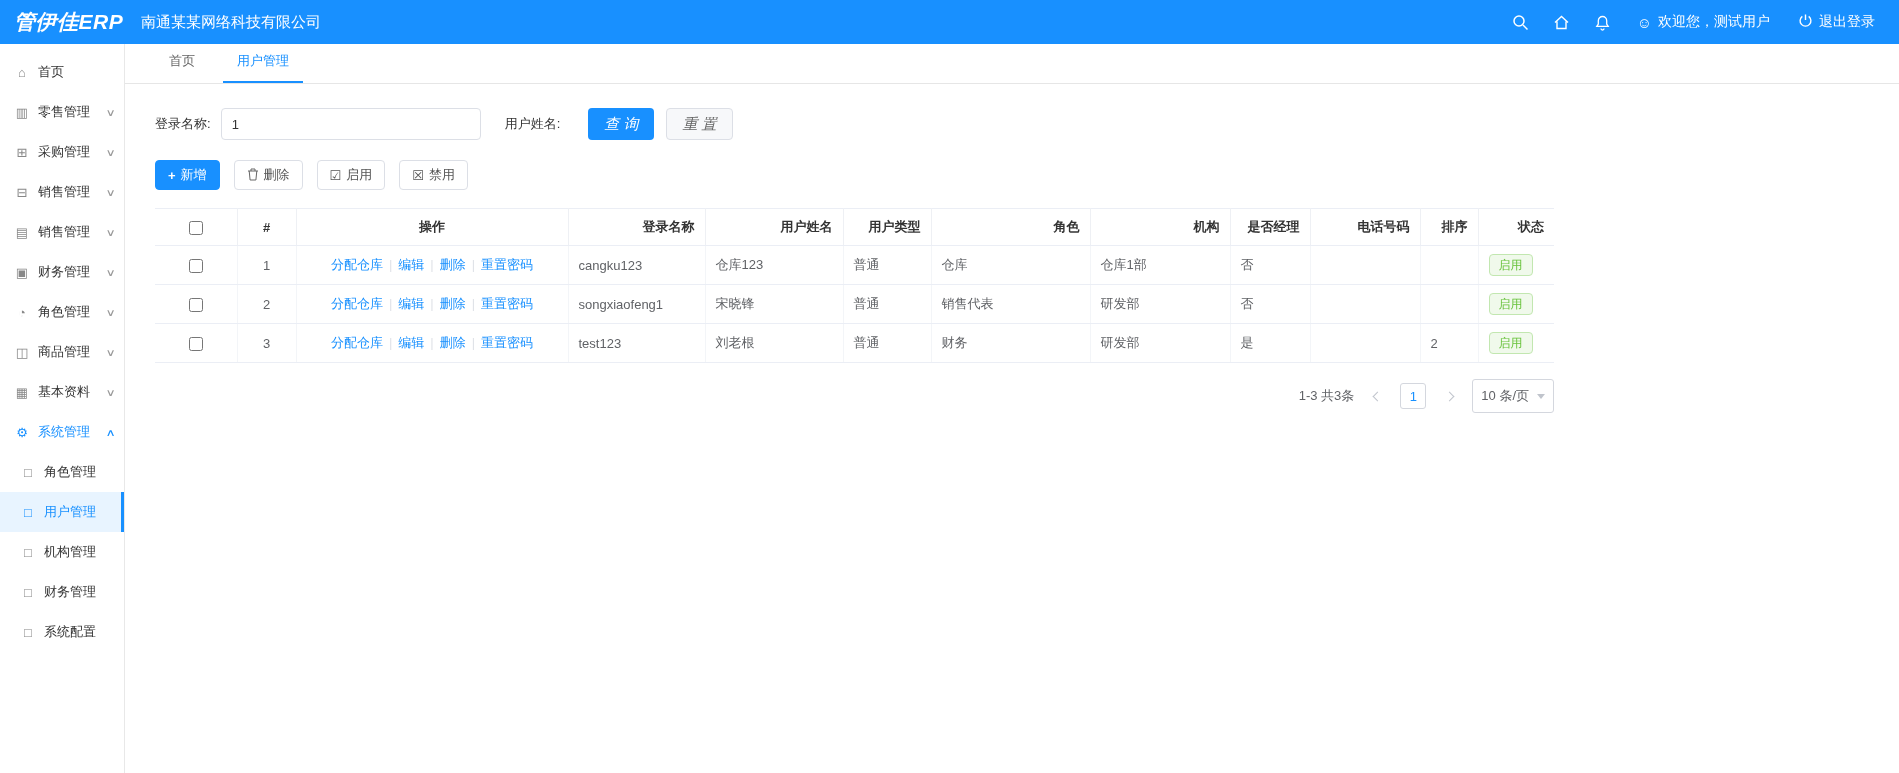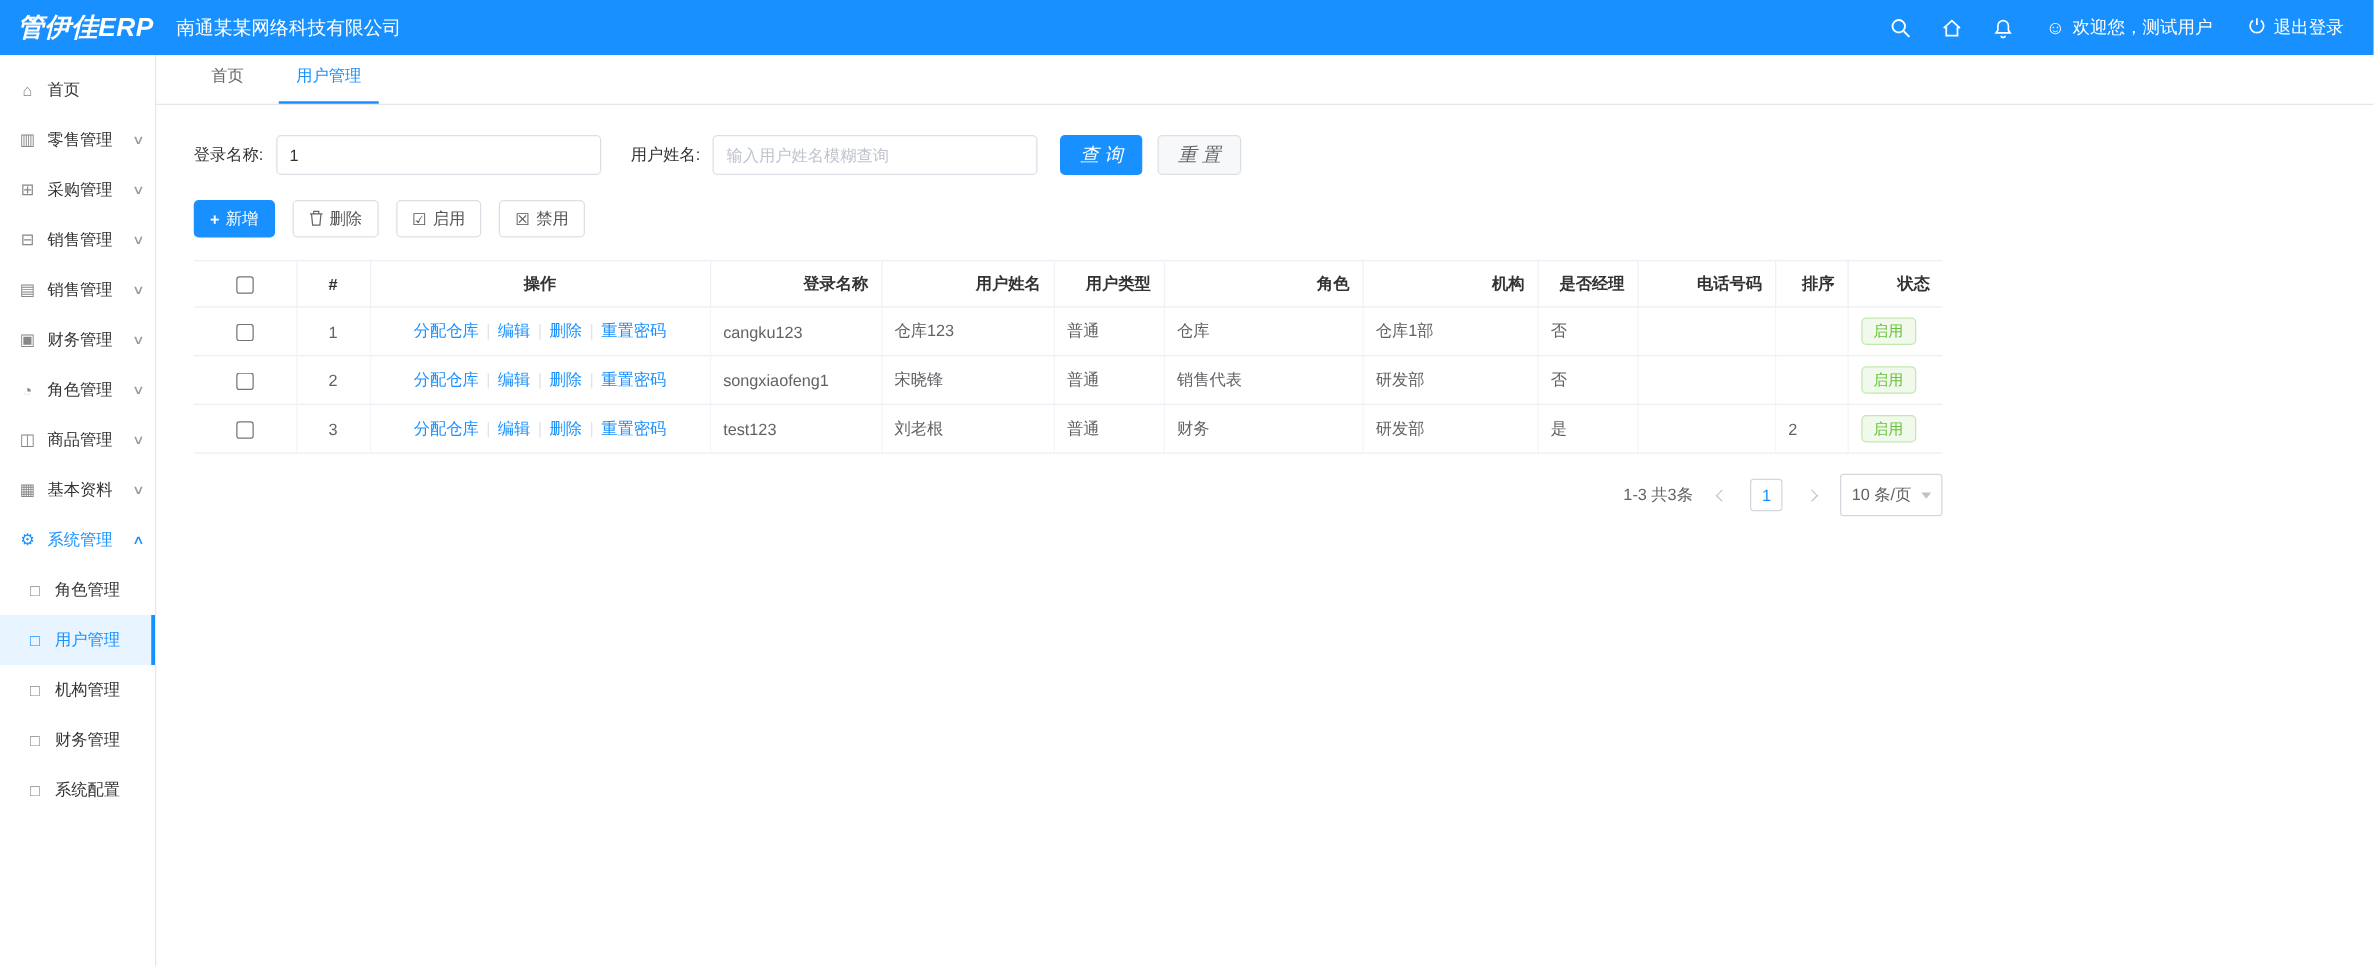--- a/index.html
+++ b/index.html
@@ -202,21 +202,20 @@
       <div class="tab active">用户管理</div>
     </div>
 
     <div class="content">
 
       <div class="filter-row">
         <span class="f-label">登录名称:</span>
         <input class="f-input" type="text" value="1" style="">
         <span class="gap24"></span>
         <span class="f-label">用户姓名:</span>
-        <input class="f-input" type="text" placeholder="输入用户姓名模糊查询" style="">
         <button class="btn btn-primary ml18">查 询</button>
         <button class="btn btn-plain ml12">重 置</button>
       </div>
 
       <div class="toolbar">
         <button class="tbtn primary">
           <span class="t-ico">+</span>
           <span>新增</span>
         </button>
         <button class="tbtn">

